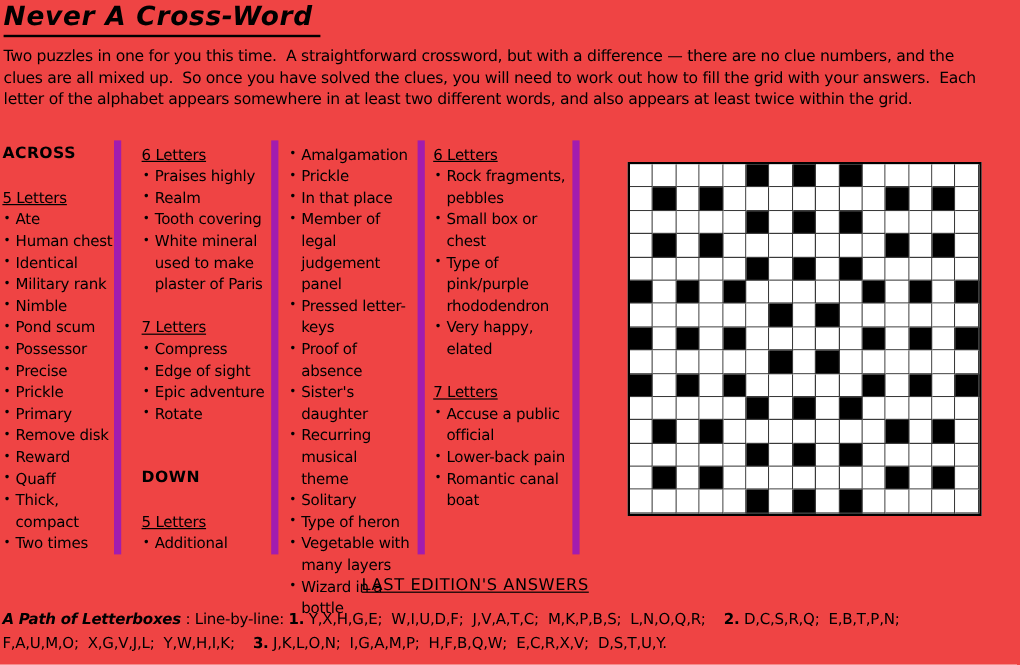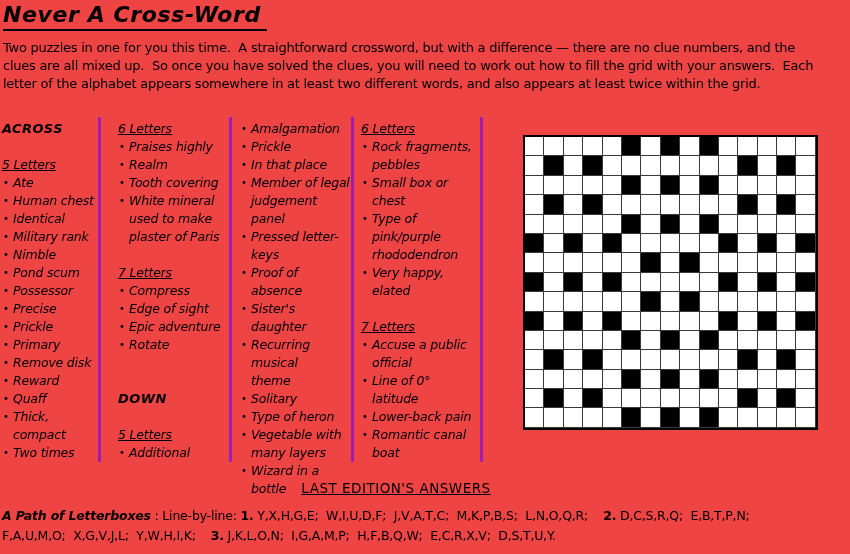--- a/index.html
+++ b/index.html
@@ -7,22 +7,22 @@
         font-family:"DejaVu Sans",sans-serif;overflow:hidden;}
 
   .title{position:absolute;left:3px;top:2px;margin:0;font-size:22px;font-style:italic;
          font-weight:600;letter-spacing:.6px;display:inline-block;
          border-bottom:2px solid #000;padding:0 6px 2px 0;}
 
   .intro{position:absolute;left:3px;top:39px;width:845px;margin:0;font-size:13px;
          line-height:18px;letter-spacing:-.25px;white-space:pre-wrap;}
 
   .clues{position:absolute;left:0;top:117px;height:345px;display:flex;}
-  .clue-col{box-sizing:border-box;border-right:3px solid #a21caf;padding-top:3px;
-            font-size:12.5px;line-height:18px;letter-spacing:-.2px;font-style:italic;}
+  .clue-col{box-sizing:border-box;border-right:6px solid #a21caf;padding-top:3px;
+            font-size:12.5px;line-height:18px;letter-spacing:-.2px;}
   .c1{width:101px;padding-left:2px;}
   .c2{width:131px;padding-left:17px;}
   .c3{width:122px;padding-left:8px;}
   .c4{width:129px;padding-left:7px;}
   .heading{font-weight:bold;font-size:13px;letter-spacing:.4px;}
   .subheading{text-decoration:underline;}
   .clue{position:relative;padding-left:11px;white-space:pre-line;}
   .clue::before{content:"\2022";position:absolute;left:1px;top:0;font-size:10px;}
   .spacer{height:18px;}
 
@@ -120,22 +120,20 @@
 chest</div>
         <div class="clue">Type of
 pink/purple
 rhododendron</div>
         <div class="clue">Very happy,
 elated</div>
         <div class="spacer"></div>
         <div class="subheading">7 Letters</div>
         <div class="clue">Accuse a public
 official</div>
-        <div class="clue">Line of 0°
-latitude</div>
         <div class="clue">Lower-back pain</div>
         <div class="clue">Romantic canal
 boat</div>
       </div>
     </div>
 
   <div class="grid" id="grid">
       <div class="cell"></div>
       <div class="cell"></div>
       <div class="cell"></div>

